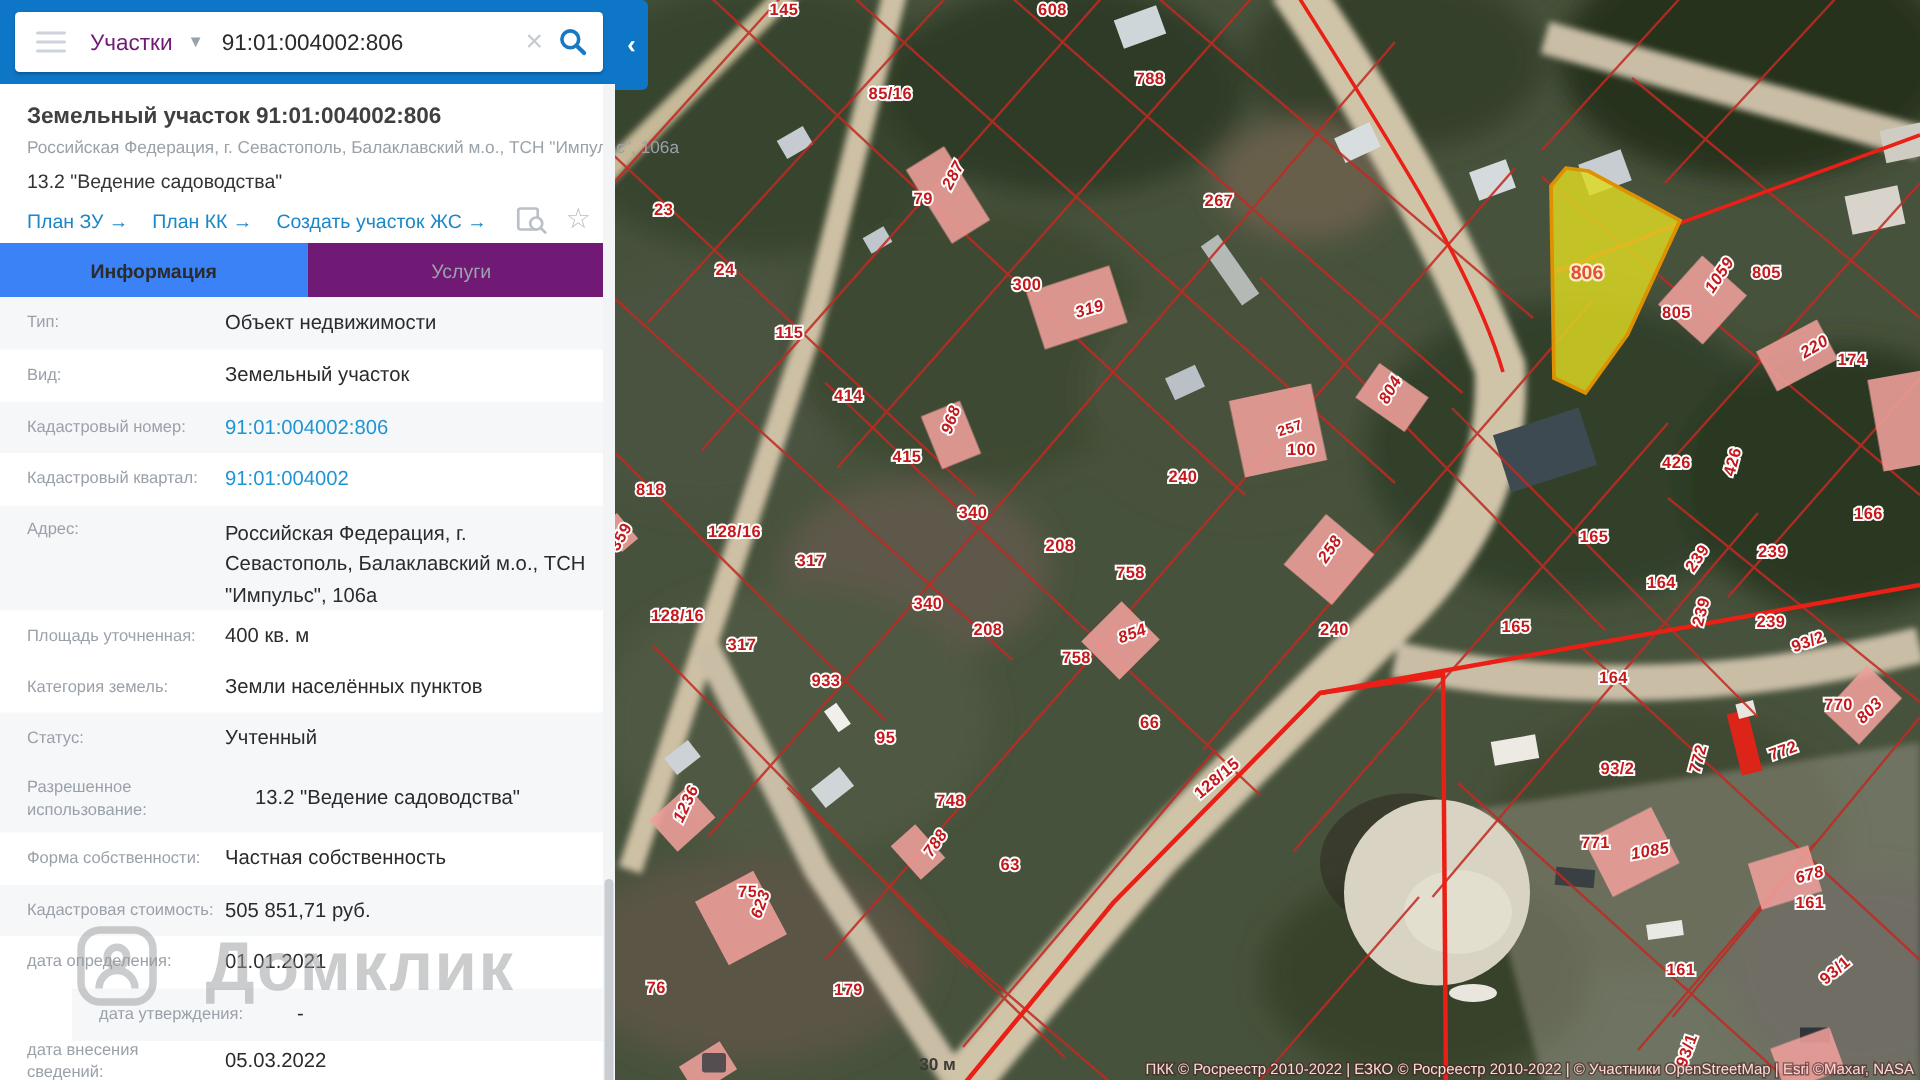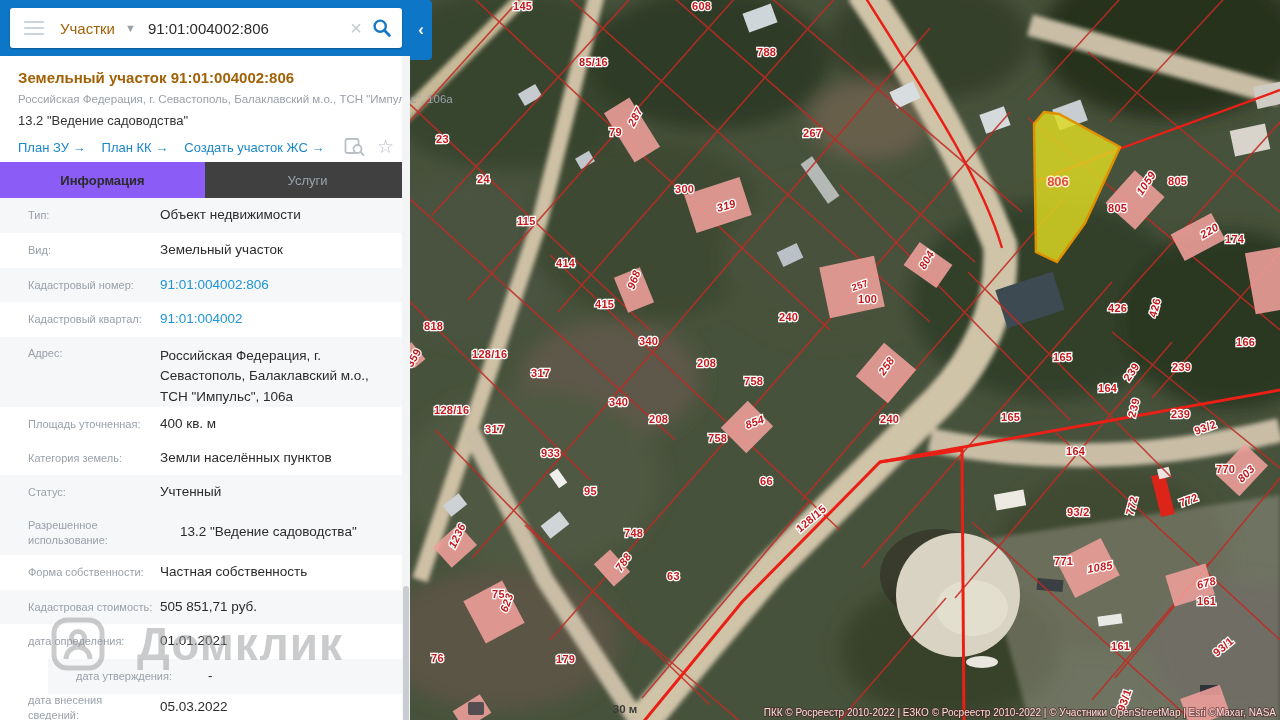--- a/index.html
+++ b/index.html
@@ -6,42 +6,42 @@
   html,body { width:1280px; height:720px; overflow:hidden; }
   body { font-family:"Liberation Sans", sans-serif; background:#fff; }
   .app { position:relative; width:1280px; height:720px; overflow:hidden; }
 
   
   .panel { position:absolute; left:0; top:0; width:410px; height:720px; background:#fff; z-index:5; }
   .searchbar { position:relative; height:56px; background:#0e76c6; padding:8px 8px 8px 10px; }
   .search-card { position:relative; height:40px; background:#fff; border-radius:3px; display:flex; align-items:center; padding:0 10px 0 14px; box-shadow:0 1px 2px rgba(0,0,0,.25); }
   .hamburger { display:inline-flex; flex-direction:column; gap:4px; width:20px; margin-right:16px; cursor:pointer; }
   .hamburger i { display:block; height:2px; background:#ccd3da; border-radius:1px; }
-  .cat { font-size:15px; color:#a16207; margin-right:10px; cursor:pointer; }
+  .cat { font-size:15px; color:#701a75; margin-right:10px; cursor:pointer; }
   .chev { color:#9aa2aa; font-size:11px; margin-right:12px; cursor:pointer; }
   .query { flex:1; border:none; outline:none; font-size:15px; color:#2b2b2b; font-family:"Liberation Sans",sans-serif; min-width:10px; }
   .clear { color:#c3cad1; font-size:20px; line-height:1; margin:0 10px; cursor:pointer; }
   .mag { display:inline-flex; cursor:pointer; }
 
   .obj-head { padding:13px 18px 0 18px; height:106px; position:relative; }
-  .obj-title { font-size:15px; font-weight:bold; color:#a16207; margin-bottom:7px; }
+  .obj-title { font-size:15px; font-weight:bold; color:#404040; margin-bottom:7px; }
   .obj-addr { font-size:11.5px; color:#9aa1a9; margin-bottom:8px; white-space:nowrap; }
   .obj-usage { font-size:13px; color:#333; margin-bottom:12px; }
   .obj-links { display:flex; align-items:center; gap:16px; }
   .obj-links a { font-size:13px; color:#1b87c9; text-decoration:none; cursor:pointer; }
   .head-icons { position:absolute; right:16px; bottom:4px; display:flex; gap:12px; align-items:center; }
   .star { color:#b9c0c7; font-size:19px; cursor:pointer; }
 
   .tabs { display:flex; height:36px; }
   .tab { flex:1; display:flex; align-items:center; justify-content:center; font-size:13px; cursor:pointer; }
-  .tab.active { background:#8b5cf6; color:#2b2b2b; font-weight:bold; }
-  .tab.inactive { background:#404040; color:#9ba3ab; }
+  .tab.active { background:#3b82f6; color:#2b2b2b; font-weight:bold; }
+  .tab.inactive { background:#701a75; color:#9ba3ab; }
 
   .rows {}
-  .info-row { display:flex; padding:0 28px; align-items:center; }
+  .info-row { display:flex; padding:0 18px; align-items:center; }
   .info-row.zebra { background:#f6f7f9; }
   .info-row.tall { align-items:flex-start; }
   .info-row.tall .row-label, .info-row.tall .row-value { padding-top:9px; }
   .row-label { width:132px; flex:0 0 132px; font-size:11px; color:#9aa1a9; line-height:1.35; padding-right:6px; }
   .row-value { font-size:13.5px; color:#2b2b2b; line-height:1.5; }
   .row-value.link { color:#2095d4; cursor:pointer; }
 
   .watermark { position:absolute; left:50px; top:616px; display:flex; align-items:center; gap:12px; opacity:.5; pointer-events:none; z-index:8; color:#97999b; }
   .wm-text { font-size:46px; font-weight:bold; letter-spacing:1px;margin-left:19px; }
 

